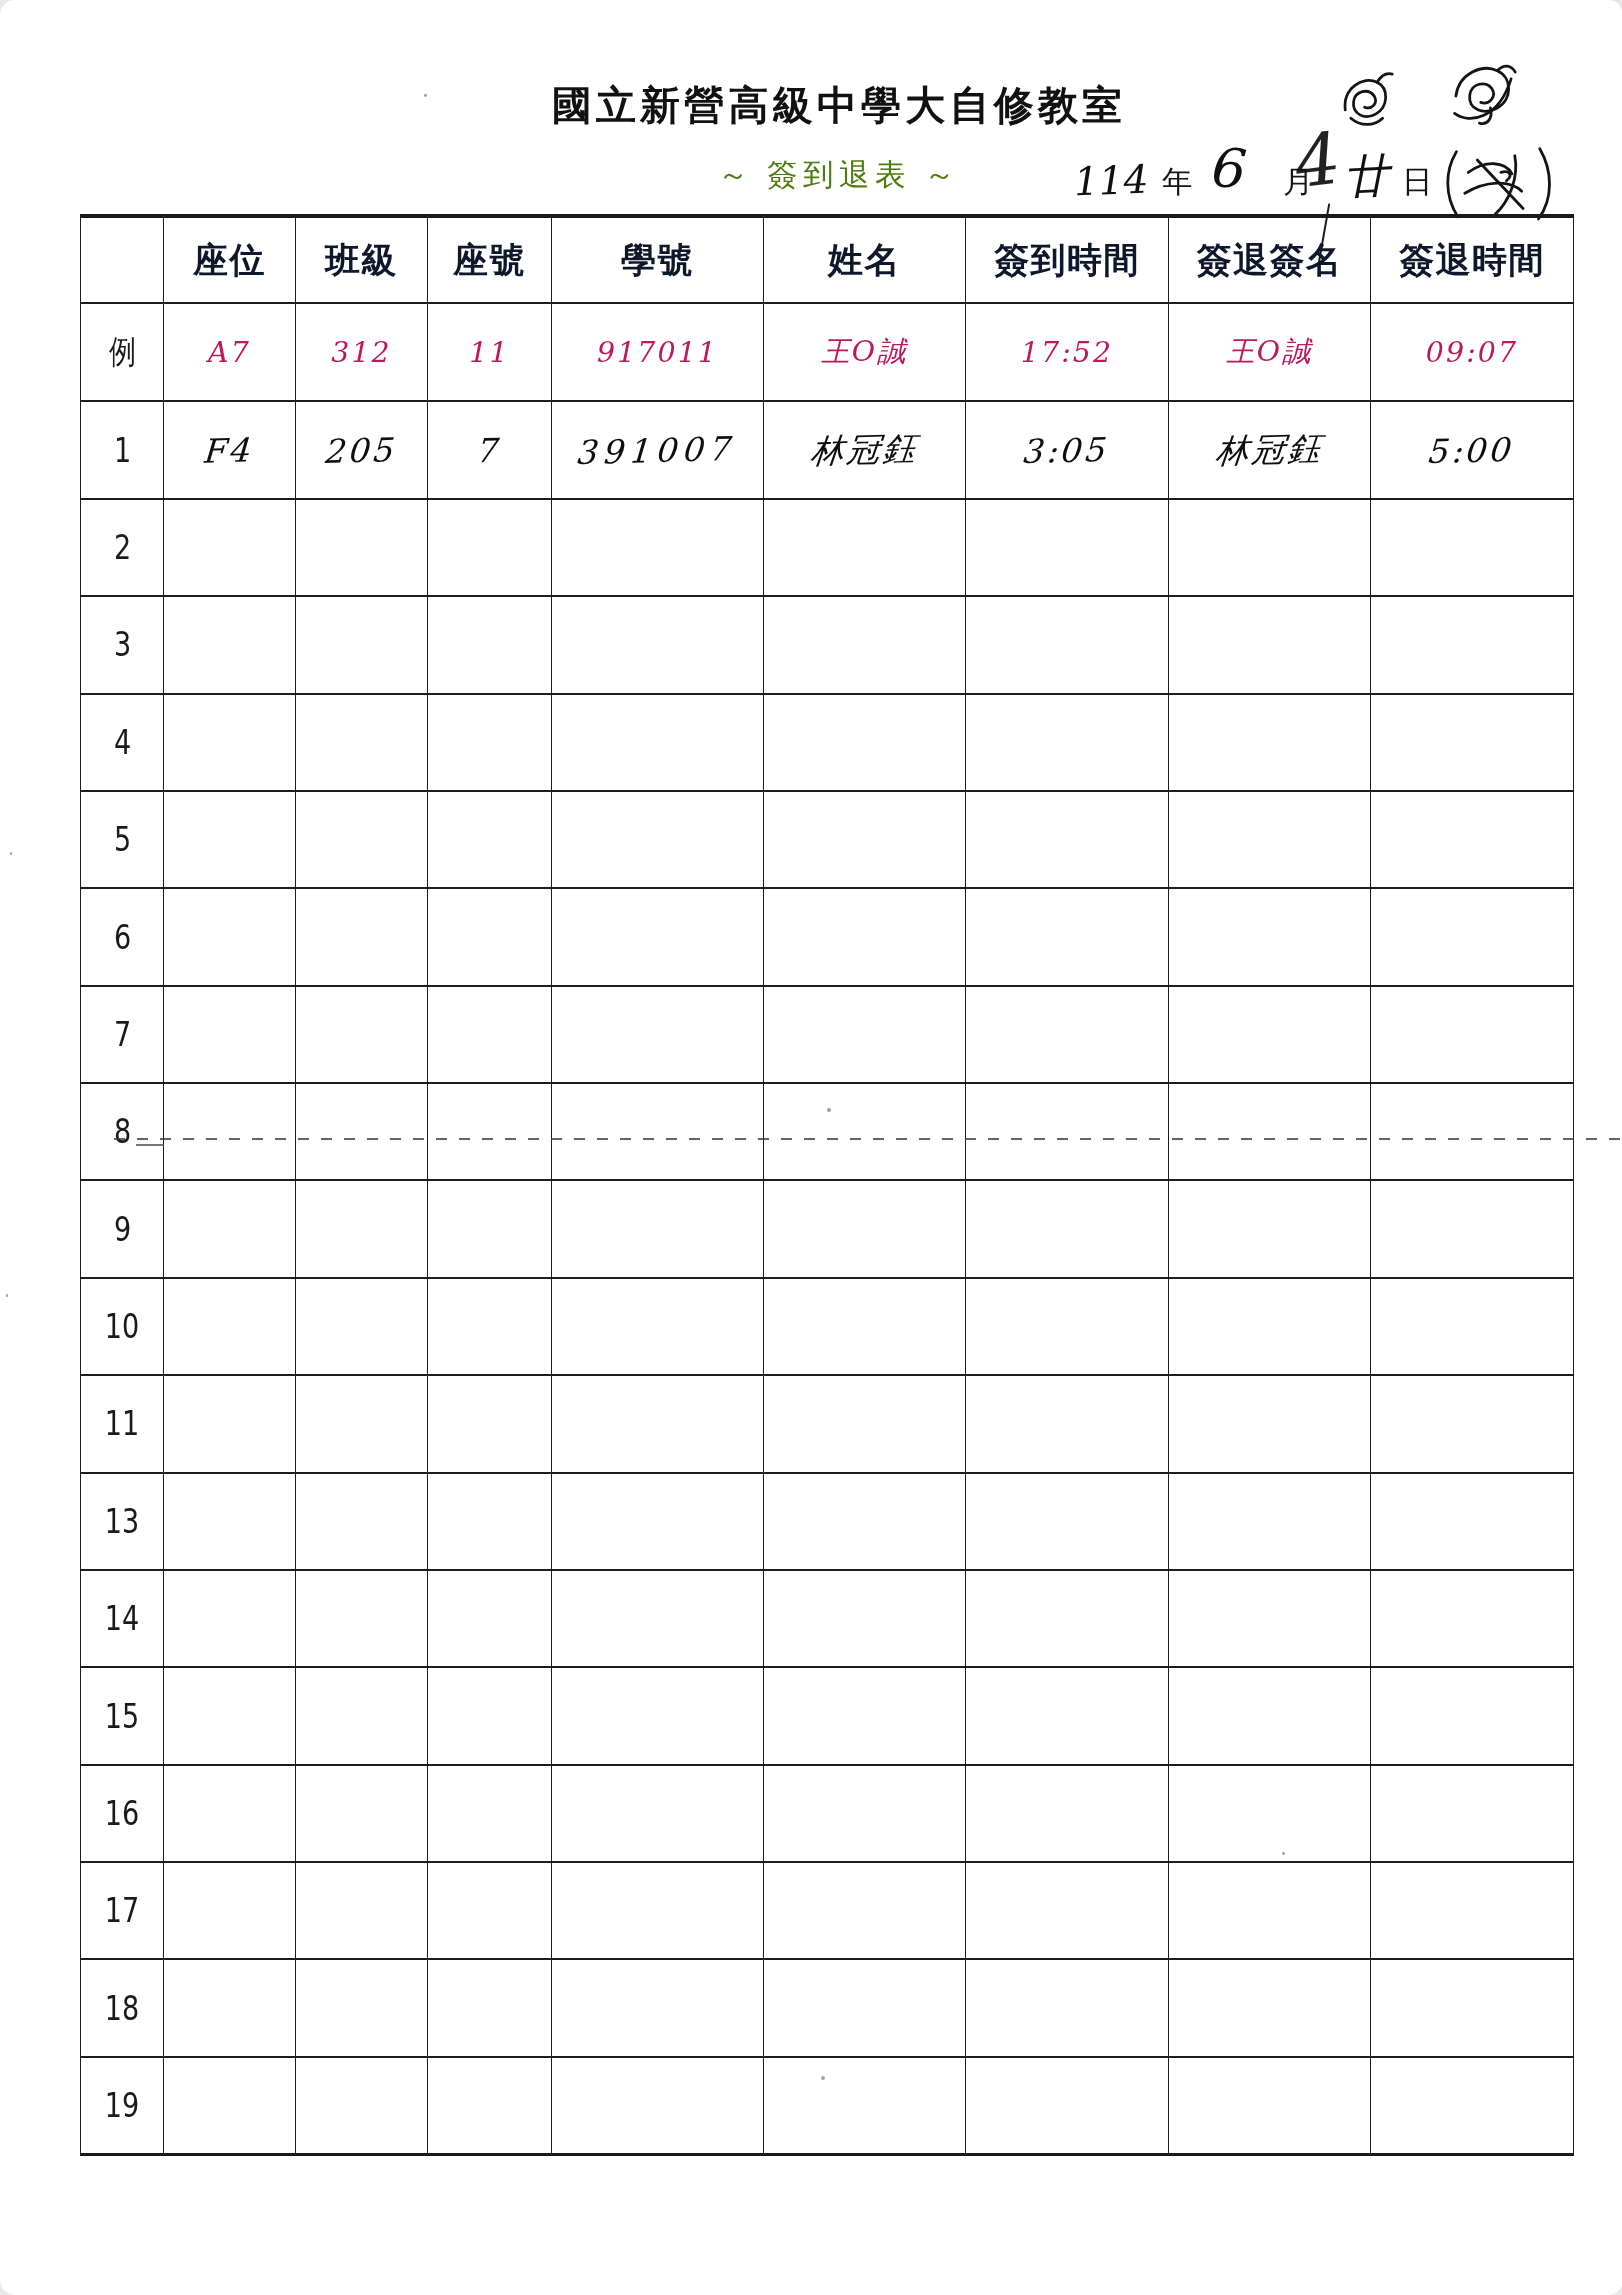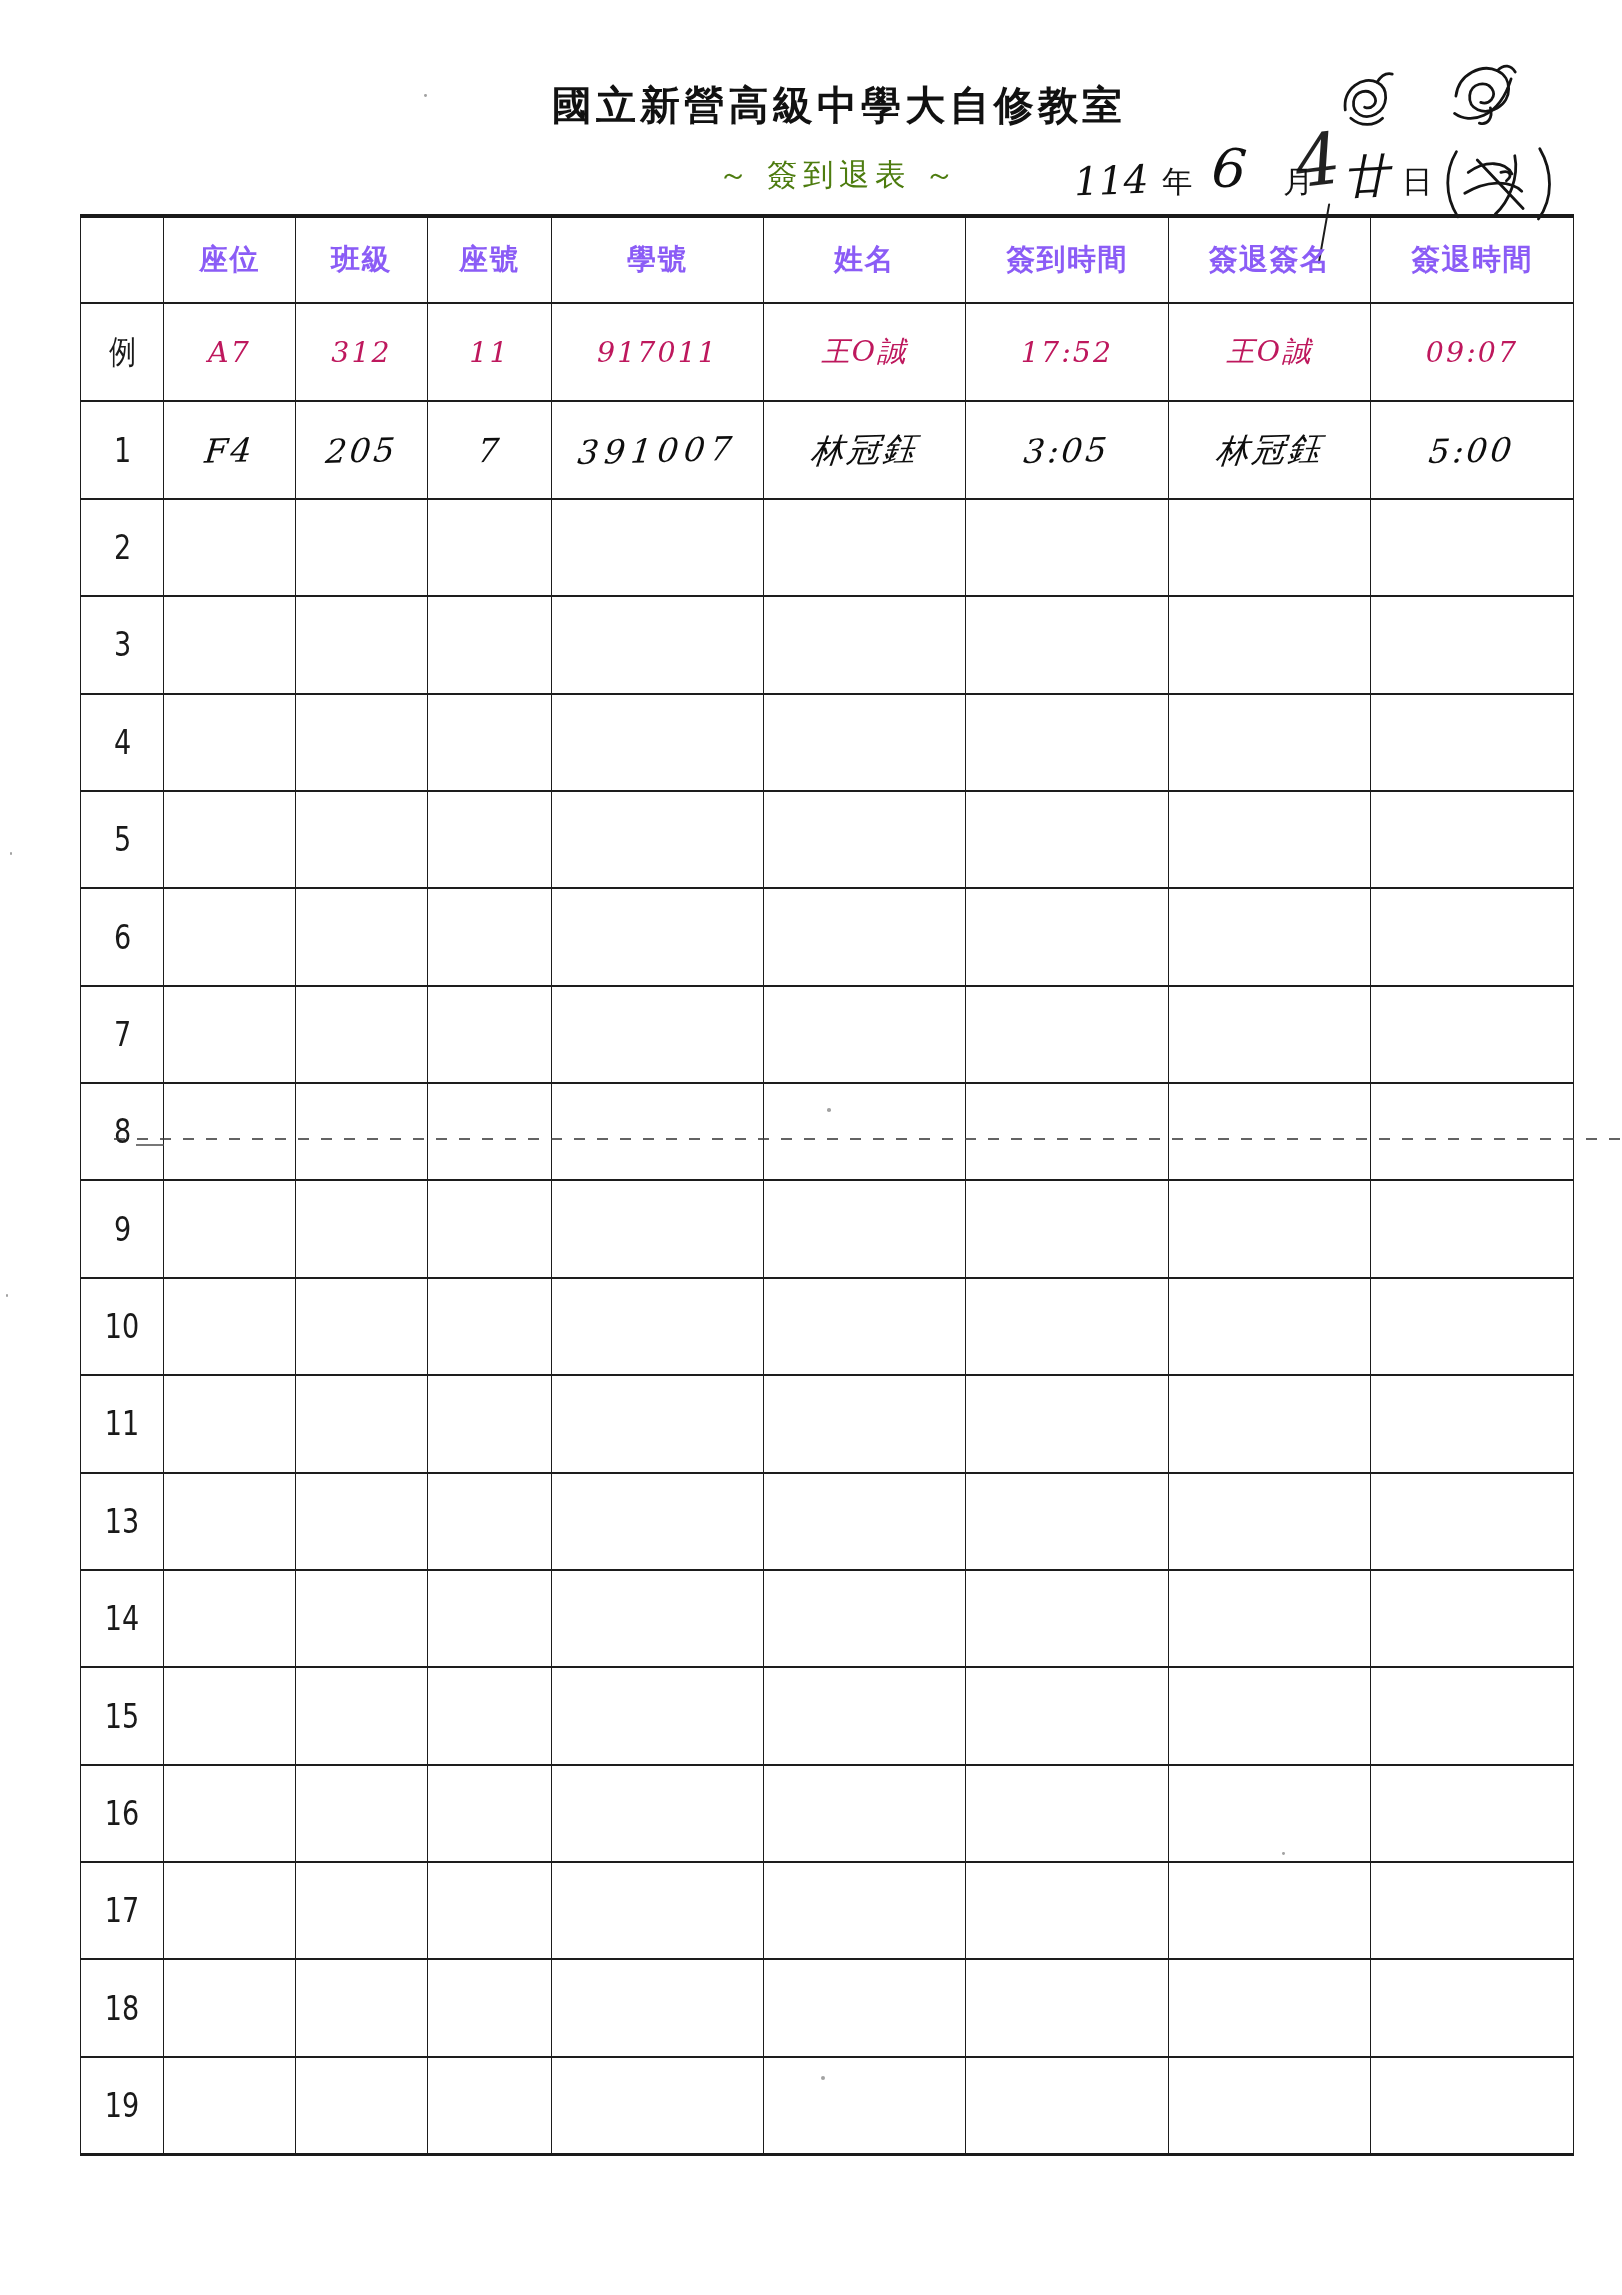--- a/index.html
+++ b/index.html
@@ -3,20 +3,21 @@
 <meta charset="utf-8">
 <style>
   html,body{margin:0;padding:0;background:#e8e8e8;}
   .page{
     position:relative;
     width:1623px;height:2295px;
     background:#ffffff;
     font-family:"Liberation Sans", sans-serif;
     color:#161616;
     overflow:hidden;
+    border-radius:15px;
   }
   
   .doc-title{
     position:absolute;left:541px;top:78px;width:596px;
     font-family:"Liberation Serif","DejaVu Serif",serif;
     font-size:40px;font-weight:700;letter-spacing:4.2px;
     text-align:center;white-space:nowrap;color:#111;
   }
   .doc-subtitle{
     position:absolute;left:697px;top:155px;width:284px;
@@ -53,21 +54,21 @@
     border-left:1.4px solid #1d1d1d;border-right:1.4px solid #1d1d1d;
     padding:0;text-align:center;vertical-align:middle;overflow:hidden;
   }
   table.sheet{border:1.4px solid #1a1a1a;border-top-width:4.2px;border-bottom-width:3.5px;}
   table.sheet tr{border-bottom:2.1px solid #1d1d1d;}
   table.sheet tr.header-row{height:87px;border-bottom-width:2.8px;}
   table.sheet tr.example-row{height:89px;border-bottom-width:2.8px;}
   table.sheet tr.data-row{height:88px;}
   th .cell-text{
     font-family:Liberation Serif, serif;
-    font-size:29px;font-weight:600;letter-spacing:1.4px;color:#8b5cf6;
+    font-size:35px;font-weight:600;letter-spacing:1.4px;color:#0f172a;
     white-space:nowrap;
   }
   .num-cell .cell-text{
     display:inline-block;
     font-family:"DejaVu Sans","Liberation Sans",sans-serif;
     font-size:33px;color:#1a1a1a;transform:scaleX(.82);
   }
   .example-cell .cell-text{
     font-family:"DejaVu Serif","Liberation Serif",serif;
     font-style:italic;font-size:28.4px;letter-spacing:2.1px;color:#be185d;

